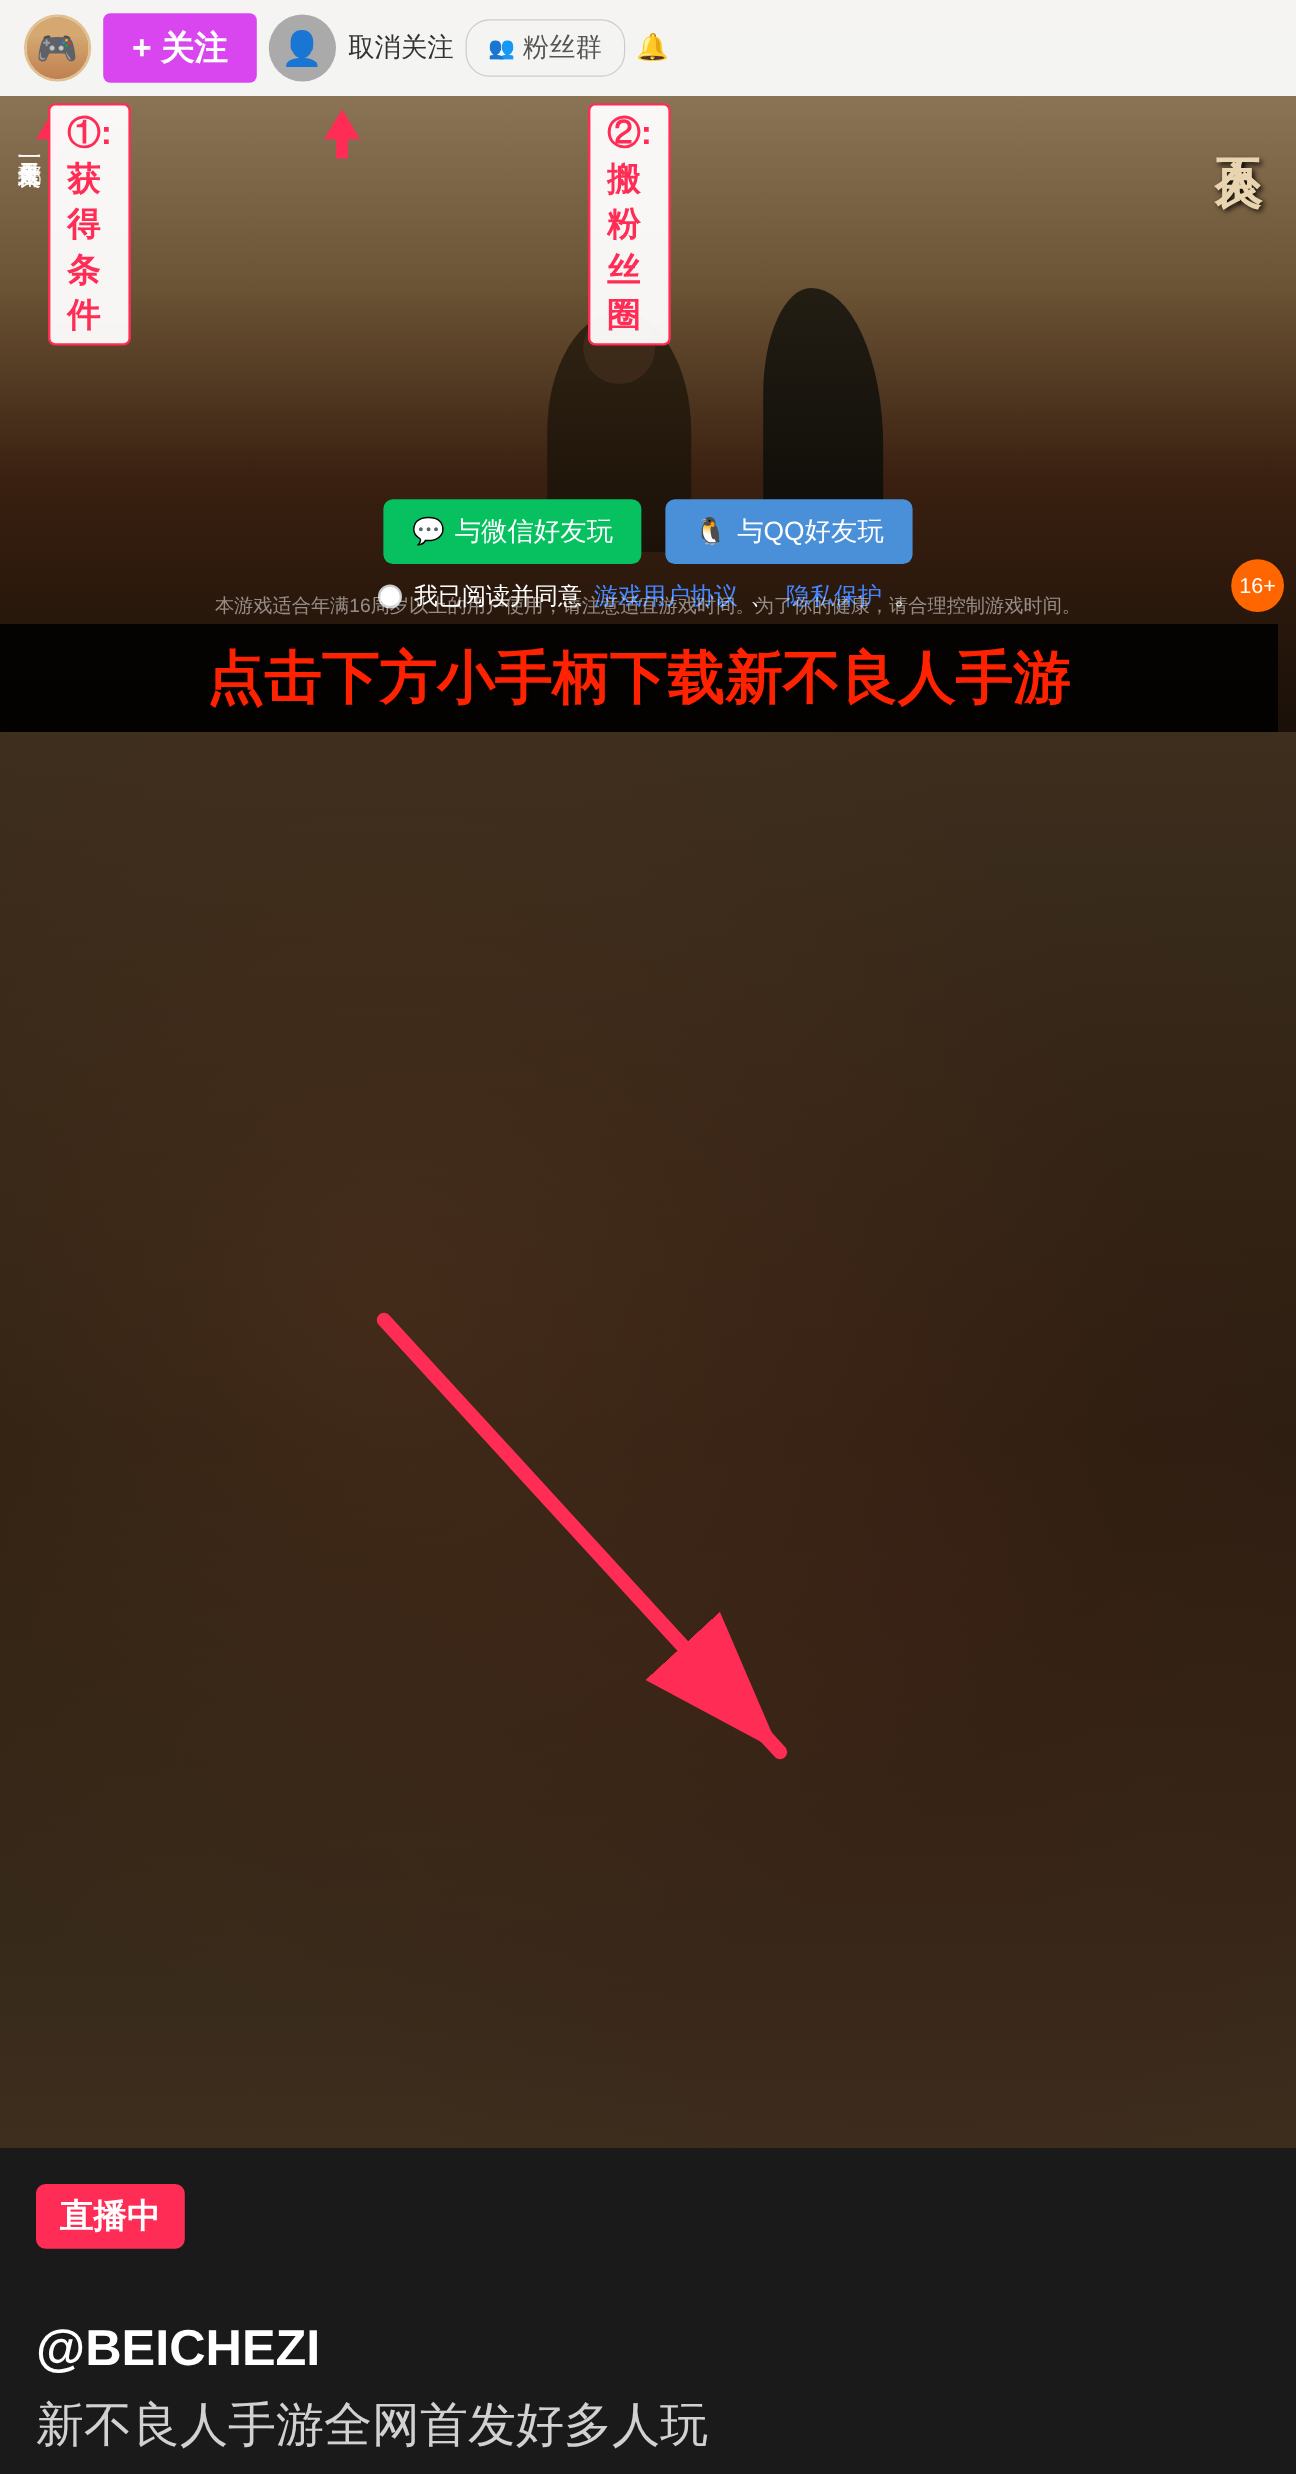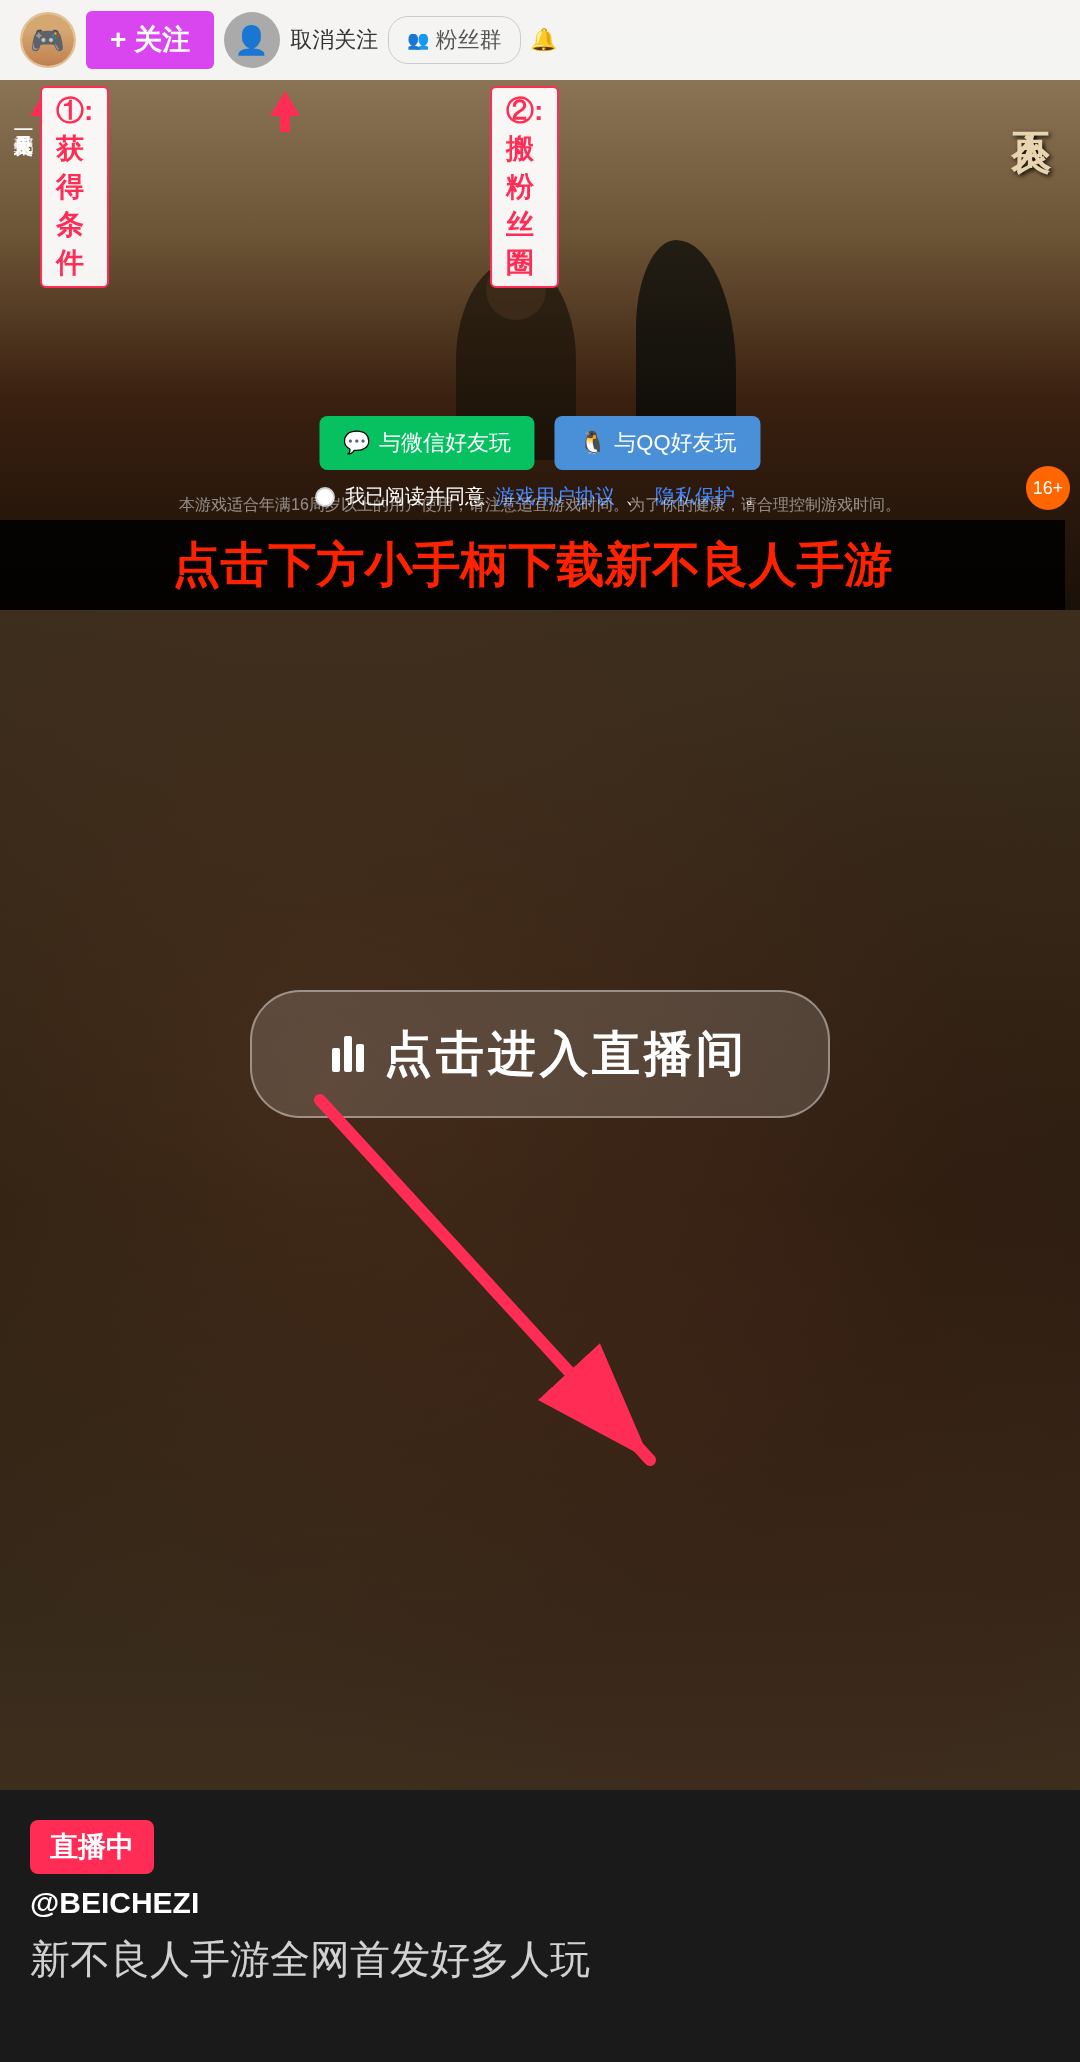--- a/index.html
+++ b/index.html
@@ -345,28 +345,29 @@
     }
 
     .live-badge {
       display: inline-block;
       background: #ff2d55;
       color: white;
       font-size: 28px;
       font-weight: bold;
       padding: 8px 20px;
       border-radius: 8px;
+      margin-bottom: 24px;
+    }
+
+    .username {
+      color: white;
+      font-size: 42px;
+      font-weight: bold;
       margin-bottom: 12px;
-    }
-
-    .username {
-      color: white;
-      font-size: 30px;
-      font-weight: bold;
-      margin-bottom: 12px;
+      margin-top: 35px;
     }
 
     .description {
       color: rgba(255,255,255,0.8);
       font-size: 40px;
     }
 
     
     .pointer-arrow-wrap {
       position: absolute;
@@ -512,28 +513,20 @@
     <div class="bottom-banner">
       <div class="bottom-banner-text">点击下方小手柄下载新不良人手游</div>
     </div>
 
   </div>
 </div>
 
 <div class="live-stream-area">
   <div class="live-bg-blur"></div>
 
-  <div class="enter-live-btn">
-    <div class="bars-icon">
-      <div class="bar" style="height:24px;"></div>
-      <div class="bar" style="height:36px;"></div>
-      <div class="bar" style="height:28px;"></div>
-    </div>
-    <span class="enter-live-text">点击进入直播间</span>
-  </div>
 
   <div class="pointer-arrow-wrap">
     <svg width="400" height="420" viewBox="0 0 400 420">
       <defs>
         <marker id="arrowhead" markerWidth="10" markerHeight="7" refX="10" refY="3.5" orient="auto">
           <polygon points="0 0, 10 3.5, 0 7" fill="#ff2d55"></polygon>
         </marker>
       </defs>
       <line x1="30" y1="30" x2="360" y2="390" stroke="#ff2d55" stroke-width="12" marker-end="url(#arrowhead)" stroke-linecap="round"></line>
     </svg>

